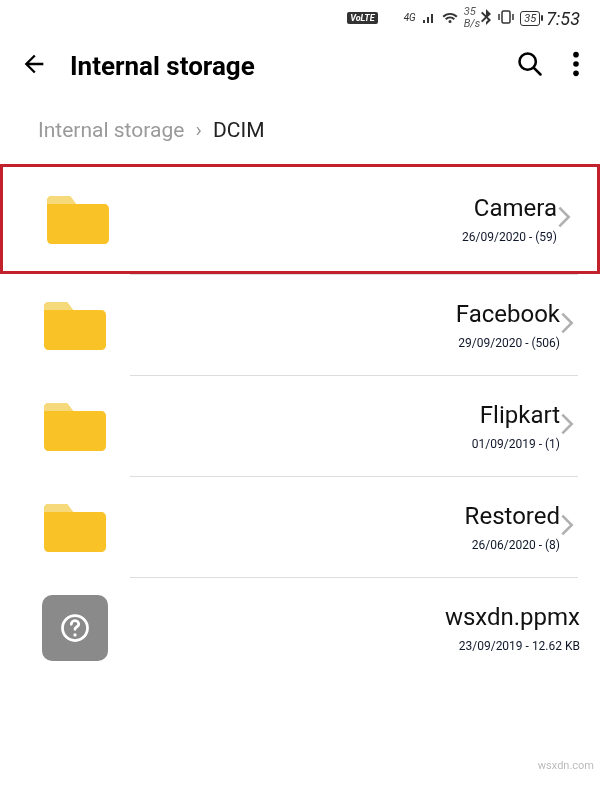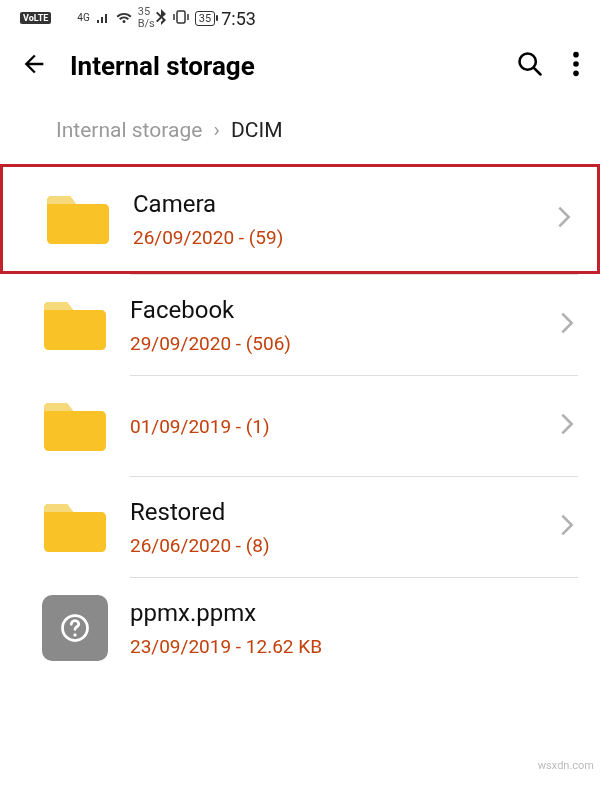--- a/index.html
+++ b/index.html
@@ -7,25 +7,26 @@
       width: 600px;
       height: 795px;
       background: #fff;
       font-family: -apple-system, BlinkMacSystemFont, "Segoe UI", Roboto, Arial, sans-serif;
       color: #000;
       overflow: hidden;
       position: relative;
     }
     .status-bar {
       display: flex;
-      justify-content: flex-start;
+      justify-content: flex-end;
       align-items: center;
       padding: 6px 20px 4px 20px;
       font-size: 14px;
       color: #333;
+      font-style: italic;
     }
     .status-left { display: flex; align-items: center; gap: 6px; }
     .status-right { display: flex; align-items: center; gap: 6px; }
     .volte-badge {
       background: #333;
       color: #fff;
       font-size: 9px;
       font-weight: bold;
       padding: 1px 3px;
       border-radius: 2px;
@@ -48,42 +49,42 @@
       padding: 16px 20px 18px 20px;
       gap: 22px;
     }
     .header-title {
       font-size: 26px;
       font-weight: 700;
       flex: 1;
     }
     .header-actions { display:flex; align-items:center; gap: 28px; }
     .breadcrumb {
-      padding: 18px 38px 20px 56px;
+      padding: 18px 38px 20px 38px;
       color: #9a9a9a;
       font-size: 21px;
     }
     .breadcrumb .current { color: #222; }
     .breadcrumb .chev { color:#9a9a9a; margin: 0 6px; }
     .list { }
     .item {
       display:flex; align-items:center;
       padding: 14px 20px 14px 38px;
       position: relative;
     }
     .item.highlighted {
       border: 3px solid #c2202a;
       margin-top: 2px;
       padding-top: 16px;
       padding-bottom: 16px;
     }
     .item-icon { width: 74px; height:72px; display:flex; align-items:center; justify-content:center; flex-shrink:0; }
-    .item-body { flex:1; padding-left: 18px; }
+    .item-body { flex:1; padding-left: 18px; text-align: right; }
     .item-name { font-size: 24px; color:#111; margin-bottom: 8px; }
-    .item-sub { font-size: 19px; color:#c2410c; }
+    .item-sub { font-size: 12px; color:#0f172a; }
     .item-arrow { color:#b0b0b0; padding-right: 6px; }
     .divider {
       height:1px; background:#ddd;
       margin-left: 130px; margin-right: 22px;
     }
     .file-icon-box {
       width:66px; height:66px; background:#8a8a8a; border-radius:10px;
       display:flex; align-items:center; justify-content:center;
       color:#fff;
     }
@@ -204,20 +205,21 @@
   <div class="divider"></div>
 
   <div class="item">
     <div class="item-icon">
       <svg width="70" height="60" viewBox="0 0 70 60">
           <path d="M4 12c0-3 2-5 5-5h18l6 8h28c3 0 5 2 5 5v30c0 3-2 5-5 5H9c-3 0-5-2-5-5V12z" fill="#f9c226"></path>
           <path d="M4 12c0-3 2-5 5-5h18l6 8H4z" fill="#f6d97a"></path>
         </svg>
     </div>
     <div class="item-body">
+      <div class="item-name">Flipkart</div>
       <div class="item-sub">01/09/2019 - (1)</div>
     </div>
     <div class="item-arrow">
       <svg width="14" height="24" viewBox="0 0 12 20">
           <path d="M2 2l8 8-8 8" fill="none" stroke="#b0b0b0" stroke-width="2.2"></path>
         </svg>
     </div>
   </div>
   <div class="divider"></div>
 
@@ -244,20 +246,20 @@
     <div class="item-icon">
       <div class="file-icon-box">
         <svg width="30" height="30" viewBox="0 0 24 24">
             <circle cx="12" cy="12" r="10" fill="none" stroke="#fff" stroke-width="2.2"></circle>
             <path d="M9 9a3 3 0 116 0c0 2-3 2-3 4" fill="none" stroke="#fff" stroke-width="2.2" stroke-linecap="round"></path>
             <circle cx="12" cy="17.5" r="1.3" fill="#fff"></circle>
           </svg>
       </div>
     </div>
     <div class="item-body">
-      <div class="item-name">ppmx.ppmx</div>
+      <div class="item-name">wsxdn.ppmx</div>
       <div class="item-sub">23/09/2019 - 12.62 KB</div>
     </div>
   </div>
 
 </div>
 
 <div class="watermark">wsxdn.com</div>
 
 </body></html>

